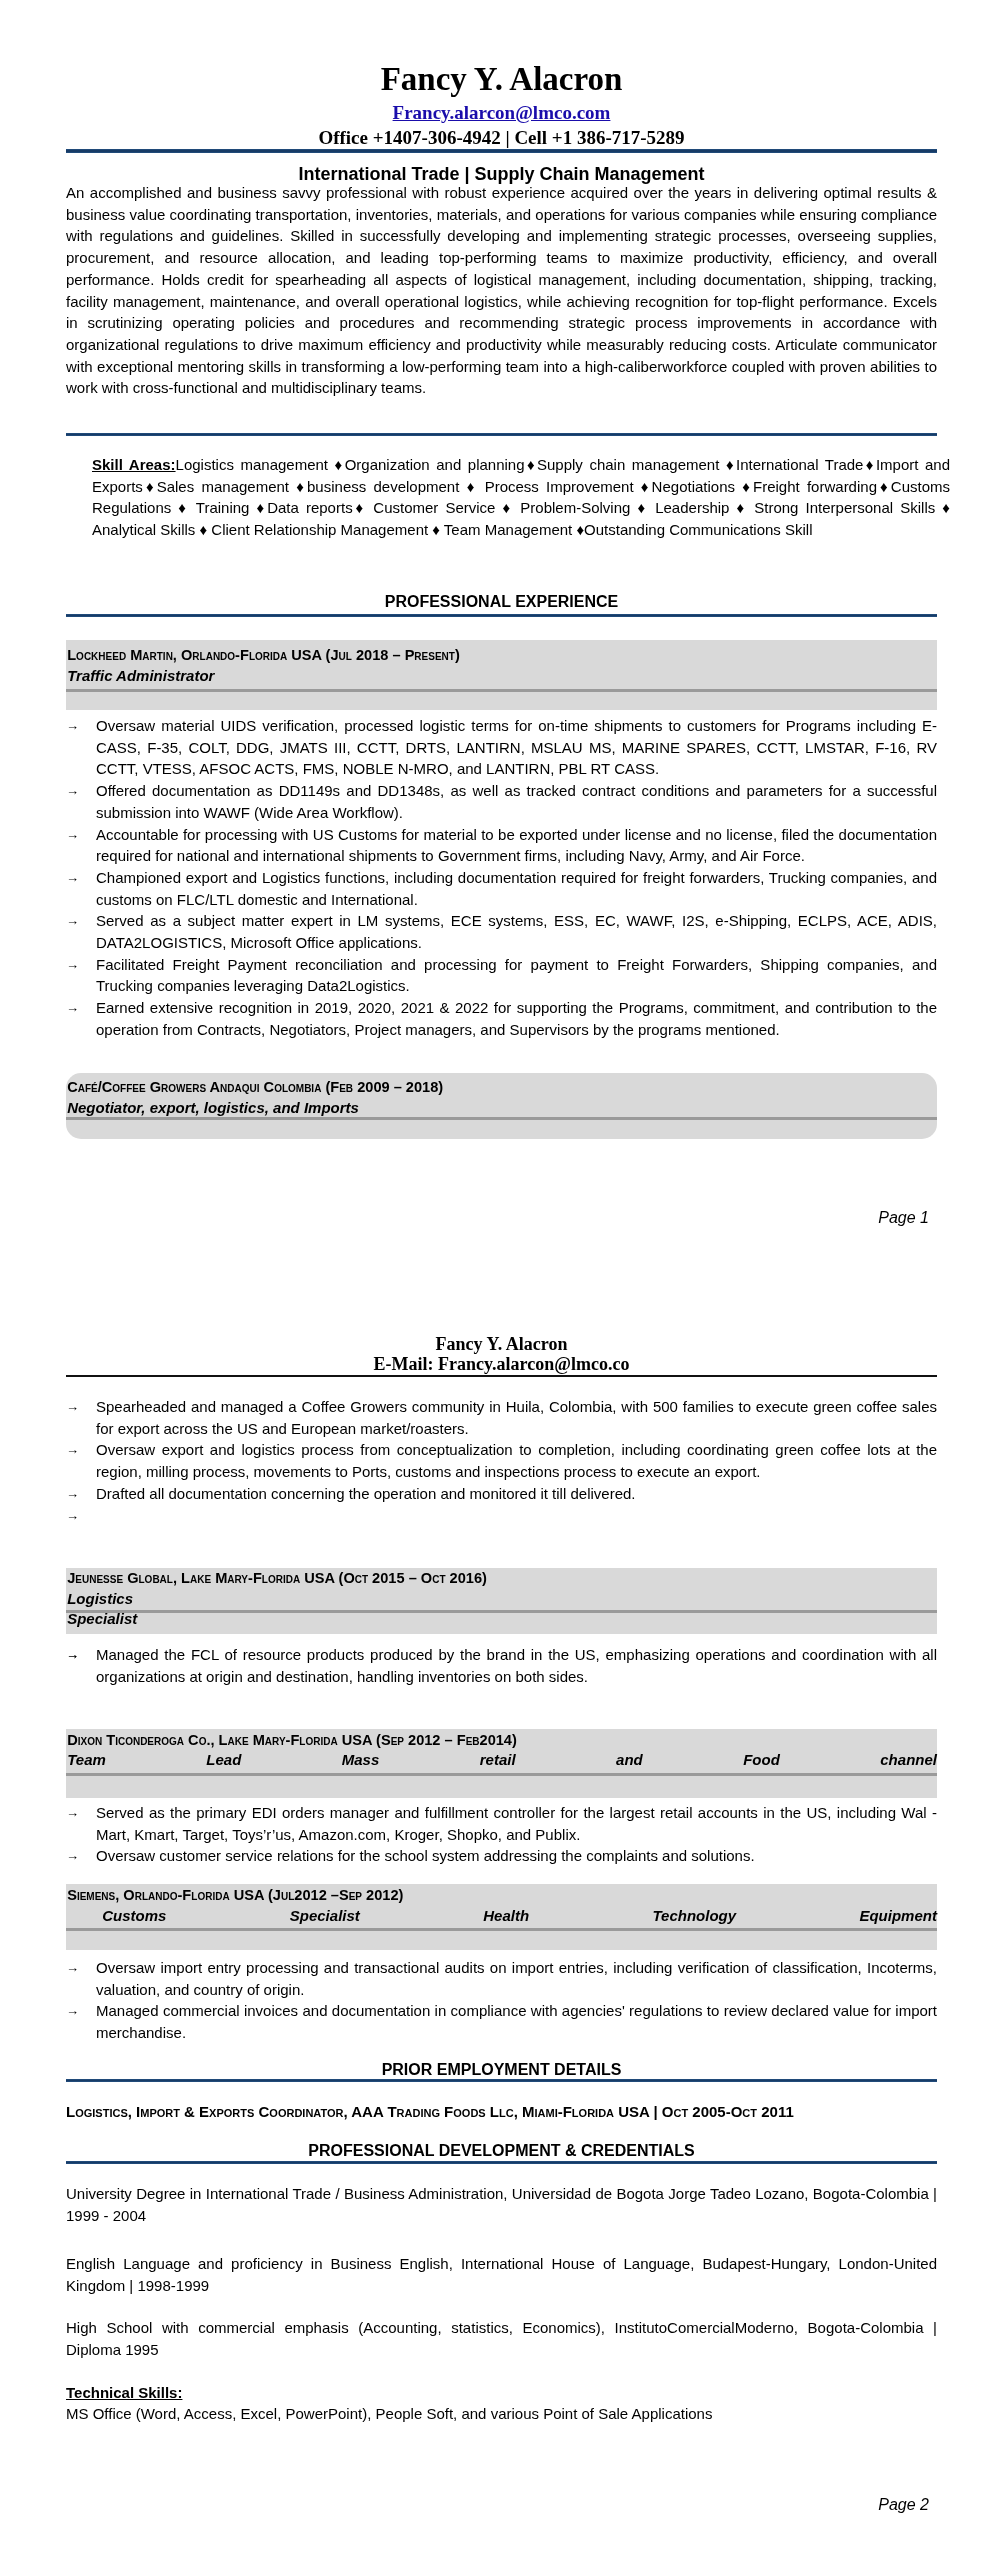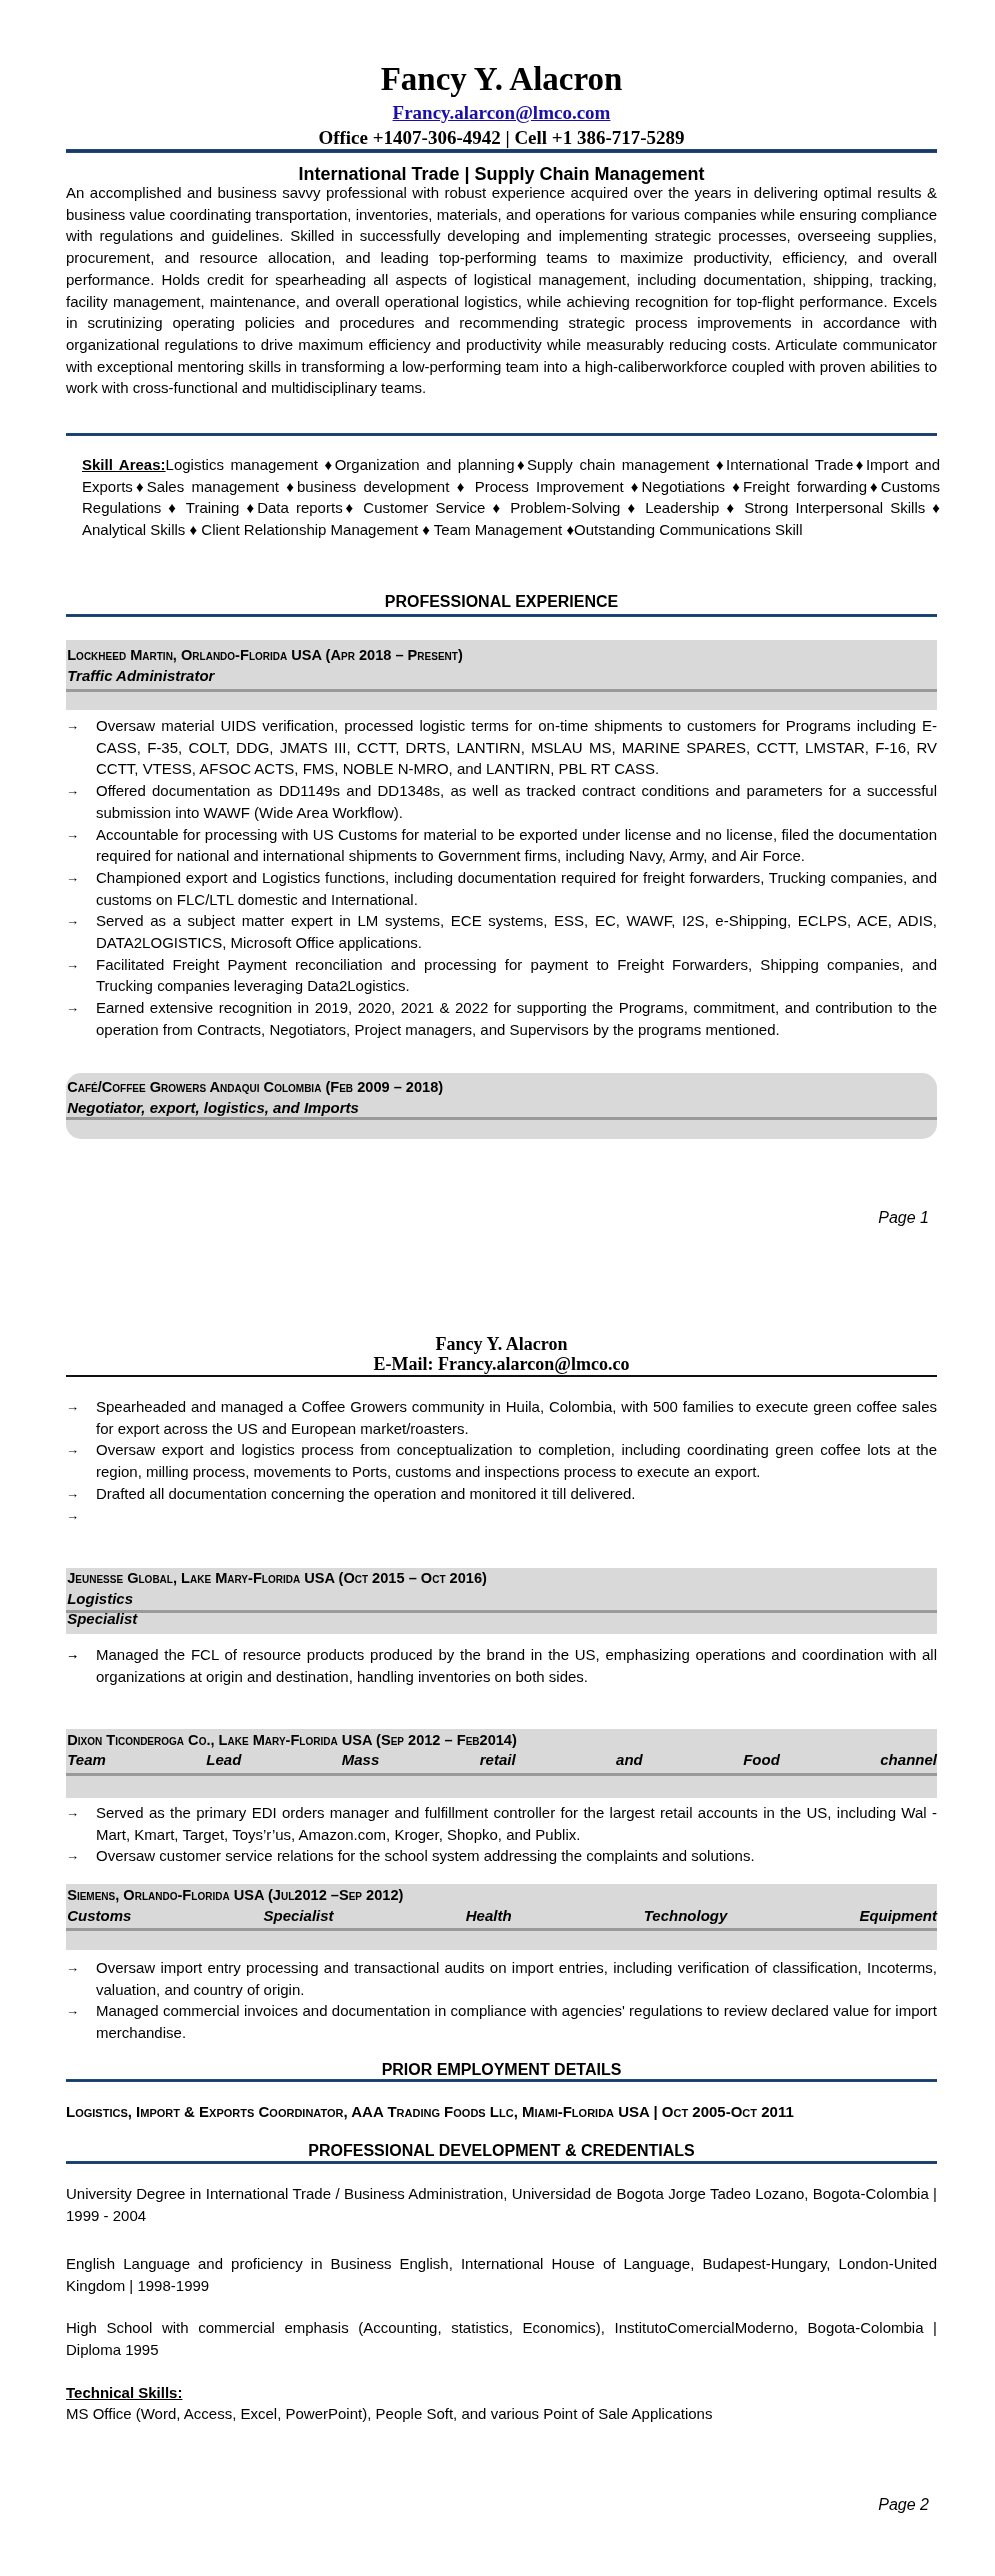--- a/index.html
+++ b/index.html
@@ -10,21 +10,21 @@
   .center { left: 66px; width: 871px; text-align: center; }
   .name { font-weight: bold; font-size: 33px; line-height: 37px; }
   .email { font-weight: bold; font-size: 19px; line-height: 23.4px; color: #1a0dab; text-decoration: underline; }
   .phone { font-weight: bold; font-size: 19px; line-height: 23.4px; }
   .rule-blue { position: absolute; left: 66px; width: 871px; height: 4.1px; background: #173b66;
                box-shadow: inset 0 0.6px 0 #2a5a8c, inset 0 -0.6px 0 #2a5a8c; }
   .rule-blue.thin { height: 2.9px; }
   .rule-black { position: absolute; left: 66px; width: 871px; height: 1.8px; background: #111; }
   .headline { font-weight: bold; font-size: 18px; line-height: 23.4px; }
   .para { left: 66px; width: 871px; font-size: 15px; line-height: 21.7px; text-align: justify; }
-  .skills { left: 82px; width: 858px; font-size: 15px; line-height: 21.7px; text-align: justify; }
+  .skills { left: 92px; width: 858px; font-size: 15px; line-height: 21.7px; text-align: justify; }
   .skills .lbl { font-weight: bold; text-decoration: underline; }
   .section-title { font-weight: bold; font-size: 16px; line-height: 20px; }
   .jobbox { position: absolute; left: 66px; width: 871px; background: #d9d9d9; }
   .jobbox .co { position: absolute; left: 1.2px; font-weight: bold; font-size: 14.6px; line-height: 20px; font-variant: small-caps; white-space: nowrap; }
   .jobbox .role { position: absolute; left: 1.2px; right: 0; font-weight: bold; font-style: italic; font-size: 15px; line-height: 20px;
                   display: flex; justify-content: space-between; white-space: nowrap; }
   .jobbox .role.single { display: block; }
   .jobbox .bar { position: absolute; left: 0; width: 871px; height: 2.9px; background: #9a9a9a; }
   ul.bullets { position: absolute; left: 66px; width: 871px; margin: 0; padding: 0; list-style: none; }
   ul.bullets li { position: relative; padding-left: 30px; font-size: 15px; line-height: 21.7px; text-align: justify; }
@@ -50,21 +50,21 @@
 <div class="rule-blue thin" style="top:433px;"></div>
 
 <div class="abs sans skills" style="top:454px;">
   <span class="lbl">Skill Areas:</span><span>Logistics management ♦Organization and planning♦Supply chain management ♦International Trade♦Import and Exports♦Sales management ♦business development ♦ Process Improvement ♦Negotiations ♦Freight forwarding♦Customs Regulations ♦ Training ♦Data reports♦ Customer Service ♦ Problem-Solving ♦ Leadership ♦ Strong Interpersonal Skills ♦ Analytical Skills ♦ Client Relationship Management ♦ Team Management ♦Outstanding Communications Skill</span>
 </div>
 
 <div class="abs sans center section-title" style="top:592px;">PROFESSIONAL EXPERIENCE</div>
 <div class="rule-blue thin" style="top:614px;"></div>
 
 <div class="jobbox sans" style="top:640px; height:70px;">
-  <div class="co" style="top:4.7px;">Lockheed Martin, Orlando-Florida USA (Apr 2018 – Present)</div>
+  <div class="co" style="top:4.7px;">Lockheed Martin, Orlando-Florida USA (Jul 2018 – Present)</div>
   <div class="role single" style="top:26px;">
     <span>Traffic Administrator</span>
   </div>
   <div class="bar" style="top:49px;"></div>
 </div>
 <ul class="bullets sans" style="top:715px;">
   <li><span class="arrow">→</span><span>Oversaw material UIDS verification,  processed logistic terms for on-time shipments to customers for Programs including E-CASS, F-35, COLT, DDG, JMATS III, CCTT, DRTS, LANTIRN, MSLAU MS, MARINE SPARES, CCTT, LMSTAR, F-16, RV CCTT, VTESS, AFSOC ACTS, FMS, NOBLE N-MRO, and LANTIRN, PBL RT CASS.</span></li>
   <li><span class="arrow">→</span><span>Offered documentation as DD1149s and DD1348s, as well as tracked contract conditions and parameters for a successful submission into WAWF (Wide Area Workflow).</span></li>
   <li><span class="arrow">→</span><span>Accountable for processing with US Customs for material to be exported under license and no license, filed the documentation required for national and international shipments to Government firms, including Navy, Army, and Air Force.</span></li>
   <li><span class="arrow">→</span><span>Championed export and Logistics functions, including documentation required for freight forwarders, Trucking companies, and customs on FLC/LTL domestic and International.</span></li>
@@ -120,21 +120,21 @@
   </div>
   <div class="bar" style="top:44px;"></div>
 </div>
 <ul class="bullets sans" style="top:1802px;">
   <li><span class="arrow">→</span><span>Served as the primary EDI orders manager and fulfillment controller for the largest retail accounts in the US, including Wal -Mart, Kmart, Target, Toys’r’us, Amazon.com, Kroger, Shopko, and Publix.</span></li>
   <li><span class="arrow">→</span><span>Oversaw customer service relations for the school system addressing the complaints and solutions.</span></li>
 </ul>
 
 <div class="jobbox sans" style="top:1884px; height:66px;">
   <div class="co" style="top:1.2px;">Siemens, Orlando-Florida USA (Jul2012 –Sep 2012)</div>
-  <div class="role" style="top:22px;">
+  <div class="role" style="top:22px;padding-left:35px;">
     <span>Customs</span>
     <span>Specialist</span>
     <span>Health</span>
     <span>Technology</span>
     <span>Equipment</span>
   </div>
   <div class="bar" style="top:44px;"></div>
 </div>
 <ul class="bullets sans" style="top:1957px;">
   <li><span class="arrow">→</span><span>Oversaw import entry processing and transactional audits on import entries, including verification of classification, Incoterms, valuation, and country of origin.</span></li>

